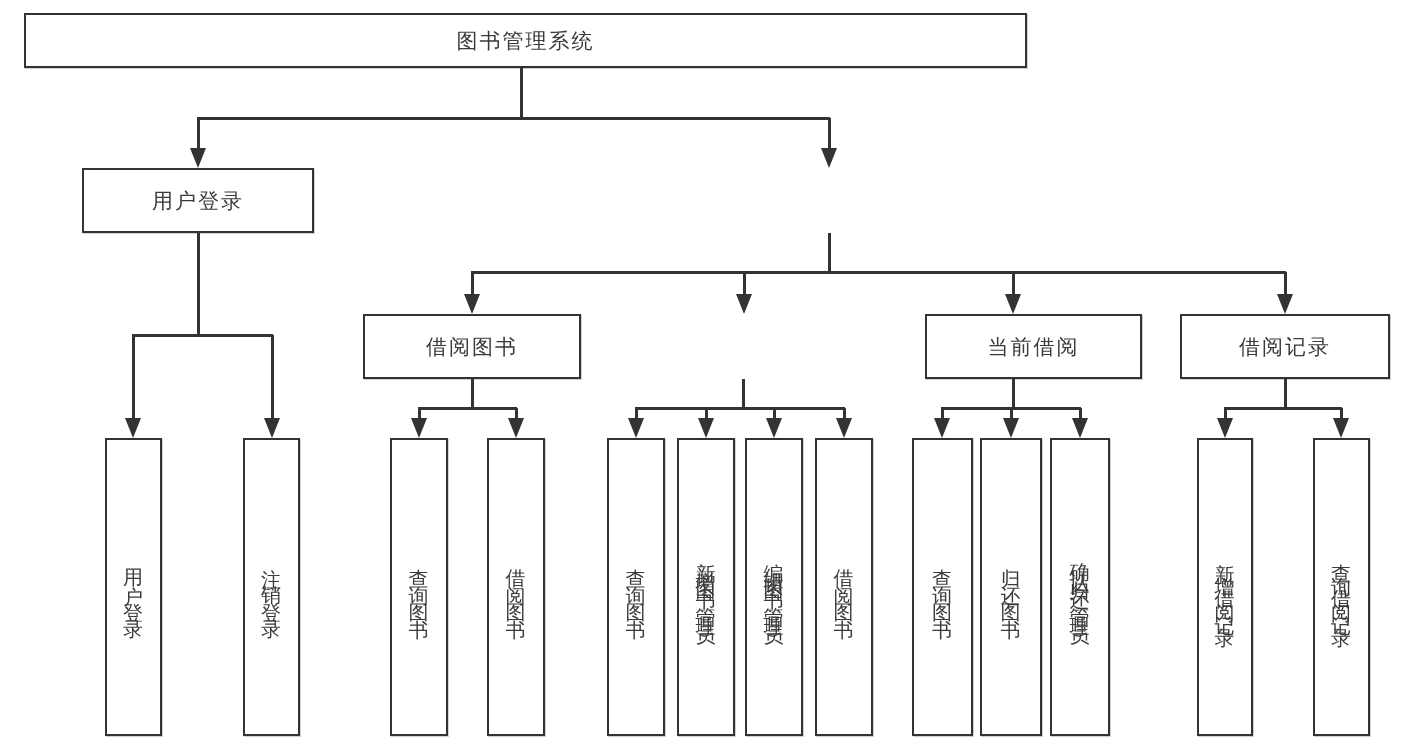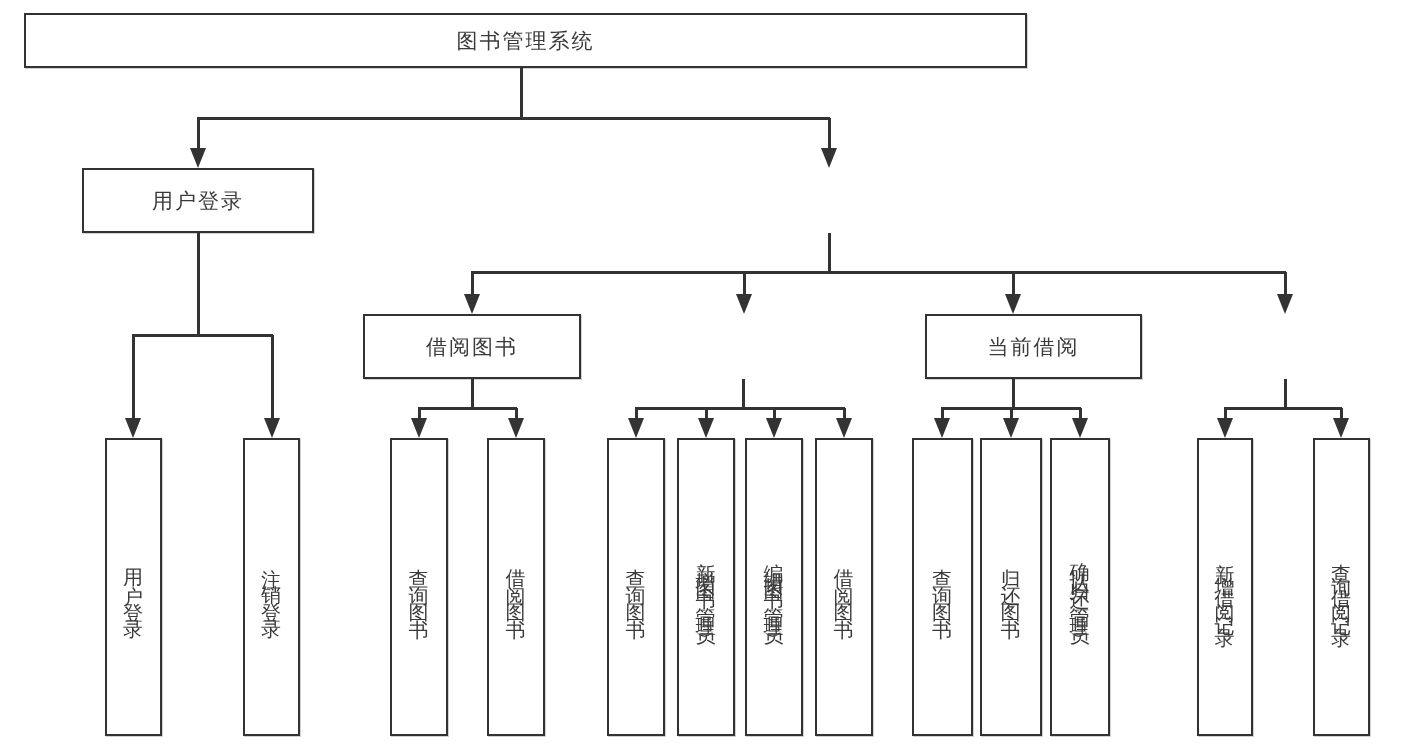--- a/index.html
+++ b/index.html
@@ -68,20 +68,23 @@
 
   <div class="box" style="left:82px;top:168px;width:232px;height:65px;">
     <span class="hlabel">用户登录</span>
   </div>
 
   <div class="box" style="left:363px;top:314px;width:218px;height:65px;">
     <span class="hlabel">借阅图书</span>
   </div>
   <div class="box" style="left:905px;top:314px;width:217px;height:65px;margin-left:20px;">
     <span class="hlabel">当前借阅</span>
+  </div>
+  <div class="box" style="left:1180px;top:314px;width:210px;height:65px;">
+    <span class="hlabel">借阅记录</span>
   </div>
 
   <div class="box" style="left:105px;top:438px;width:57px;height:298px;">
     <span class="vlabel sp4">用户登录</span>
   </div>
   <div class="box" style="left:243px;top:438px;width:57px;height:298px;">
     <span class="vlabel sp4">注销登录</span>
   </div>
 
   <div class="box" style="left:390px;top:438px;width:58px;height:298px;">

